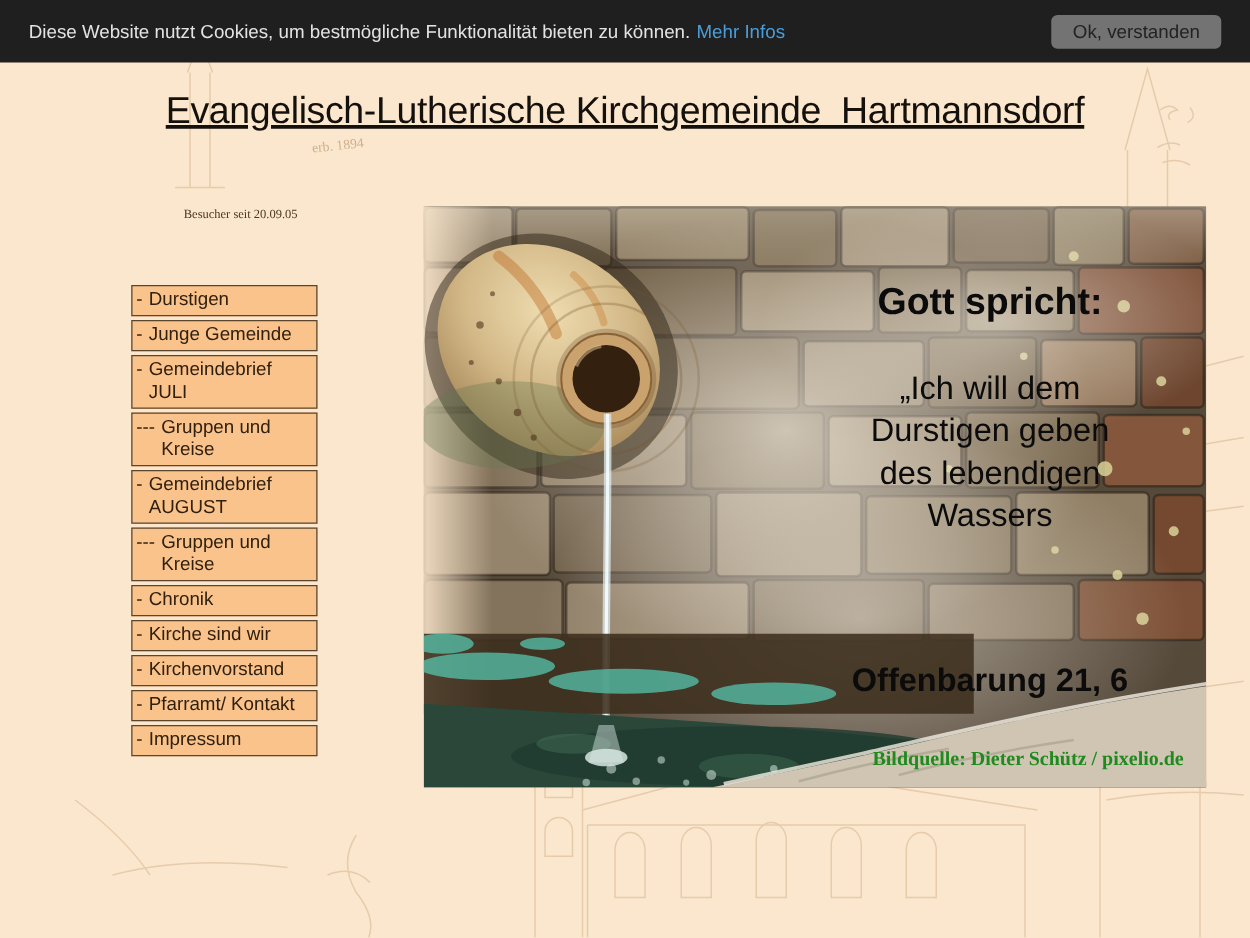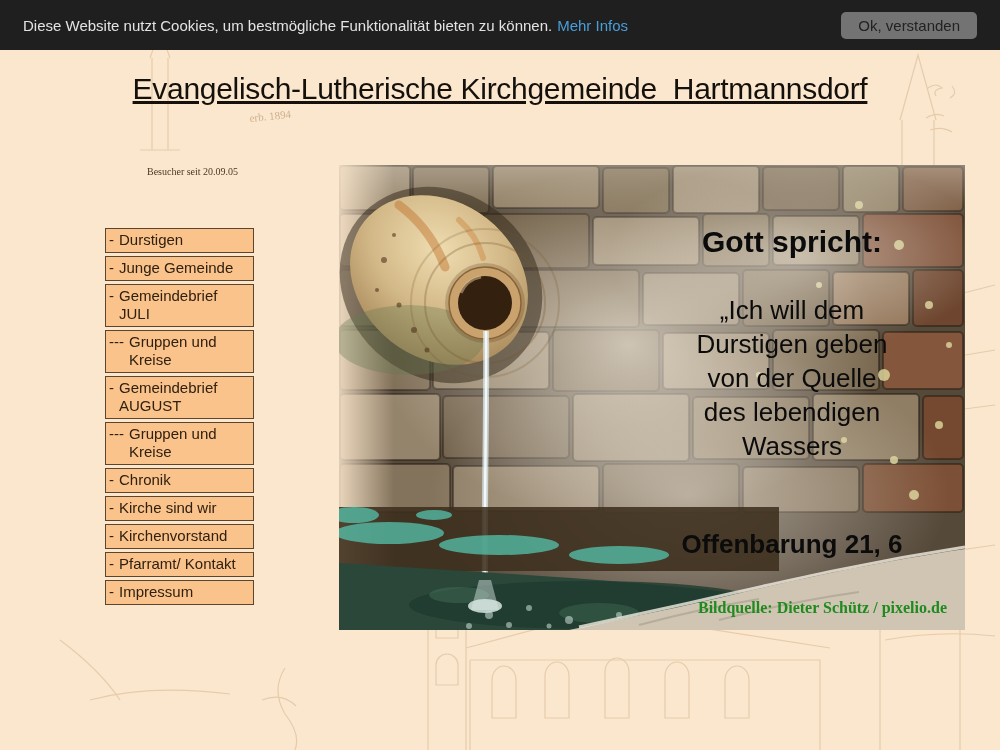--- a/index.html
+++ b/index.html
@@ -302,20 +302,19 @@
       <path d="M240,462 L350,438 C430,420 510,400 626,382" stroke="rgba(243,238,226,0.8)" stroke-width="3" fill="none"></path>
       <path d="M300,460 q60,-16 120,-26 M380,455 q70,-18 140,-28" stroke="rgba(135,125,108,0.35)" stroke-width="2" fill="none"></path>
     </g>
   </svg>
 
   <div class="verse-col">
     <div class="verse-heading">Gott spricht:</div>
     <div class="verse-lines">
       <div>„Ich will dem</div>
       <div>Durstigen geben</div>
-      <div>von der Quelle</div>
       <div>des lebendigen</div>
       <div>Wassers</div>
     </div>
     <div class="verse-ref">Offenbarung 21, 6</div>
   </div>
   <div class="credit" style="color: rgb(31, 139, 31);">Bildquelle: Dieter Schütz / pixelio.de</div>
 </div>
 
 </body></html>

